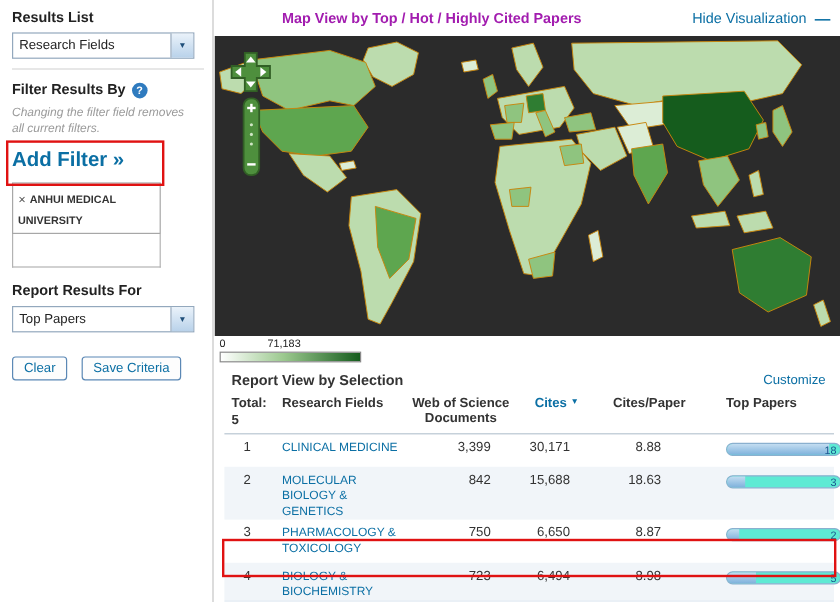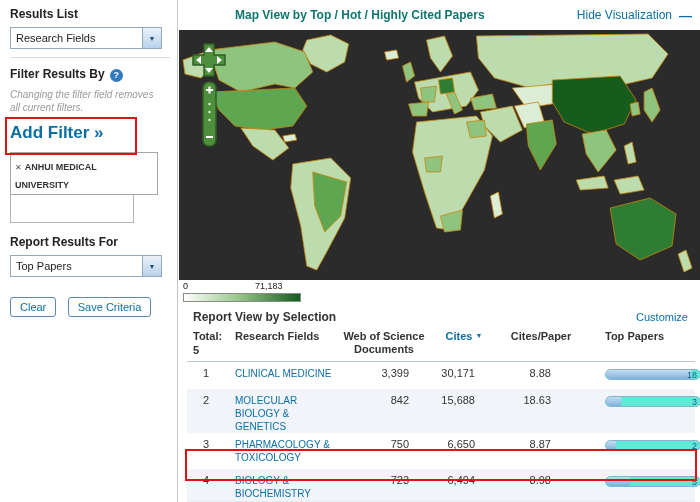--- a/index.html
+++ b/index.html
@@ -28,50 +28,50 @@
   }
   .arrow-glyph { font-size:7px; color:#1f4e79; }
   .side-divider { width:160px; border-top:1px solid #d8d8d8; margin:4px 0 9px 0; }
   .help {
     display:inline-block; width:13px; height:13px; border-radius:50%;
     background:#2f7bbf; color:#fff; font-size:9px; font-weight:bold;
     text-align:center; line-height:13px; margin-left:5px; cursor:pointer;
   }
   .filter-note { font-style:italic; color:#9a9a9a; font-size:10px; width:152px; line-height:1.3; margin:3px 0 9px; }
   .add-filter { color:#0b6fa4; font-size:17px; font-weight:bold; text-decoration:none; display:inline-block; margin-bottom:9px; cursor:pointer; }
-  .chip-box { width:148px; min-height:32px; border:1px solid #a7a7a7; background:#fff; padding:3px 4px 2px; }
+  .chip-box { width:124px; min-height:32px; border:1px solid #a7a7a7; background:#fff; padding:3px 4px 2px; }
   .chip-x { font-size:8px; color:#555; margin-right:3px; cursor:pointer; }
   .chip-label { font-size:9px; font-weight:bold; color:#333; line-height:1.35; }
   .empty-box { width:124px; height:28px; border:1px solid #b3b3b3; border-top:none; background:#fff; margin-bottom:12px; }
   .buttons { margin-top:20px; }
   .btn {
     font-family:inherit; font-size:11px; color:#0b6fa4; background:#fdfdfd;
     border:1px solid #5b88b5; border-radius:3px; padding:3px 9px; margin-right:7px; cursor:pointer;
   }
 
   
   .main { position:absolute; left:179px; top:0; width:521px; height:502px; }
   .map-header { height:30px; display:flex; align-items:center; justify-content:space-between; padding:0 8px 0 56px; }
-  .map-title { font-size:12px; font-weight:bold; color:#0f766e; }
+  .map-title { font-size:12px; font-weight:bold; color:#a21caf; }
   .hide-wrap { display:flex; align-items:center; gap:7px; }
   .hide-link { color:#0b6fa4; font-size:12px; text-decoration:none; cursor:pointer; }
   .hide-dash { color:#0b6fa4; font-weight:bold; font-size:13px; cursor:pointer; }
 
   .map-area { position:relative; height:250px; background:#2b2b2b; overflow:hidden; }
   .map-svg { position:absolute; left:0; top:0; width:100%; height:100%; cursor:grab; }
   .map-controls { position:absolute; left:10px; top:12px; cursor:pointer; }
 
   .legend { position:relative; height:24px; }
   .legend-bar {
     position:absolute; left:4px; top:13px; width:118px; height:9px;
     background:linear-gradient(to right,#ffffff,#9cc98f 45%,#155c1d);
     border:1px solid #8a8a8a;
   }
   .legend-min { position:absolute; left:4px; top:1px; font-size:9px; color:#222; }
-  .legend-max { position:absolute; left:76px; top:1px; font-size:9px; color:#222; }
+  .legend-max { position:absolute; left:44px; top:1px; font-size:9px; color:#222; }
 
   .report-header { height:26px; display:flex; align-items:center; justify-content:space-between; padding:0 12px 0 14px; }
   .report-title { font-size:12px; font-weight:bold; }
   .customize { color:#0b6fa4; font-size:11px; text-decoration:none; cursor:pointer; }
 
   .table { margin-left:8px; width:508px; }
   .thead, .trow { display:grid; grid-template-columns:48px 106px 86px 74px 80px 114px; align-items:start; }
   .thead { border-bottom:1px solid #b9c6d1; padding-bottom:3px; min-height:26px; font-weight:bold; font-size:11px; color:#333; }
   .h1 { padding-left:6px; line-height:1.25; }
   .h3, .h4, .h5 { text-align:center; line-height:1.15; }

